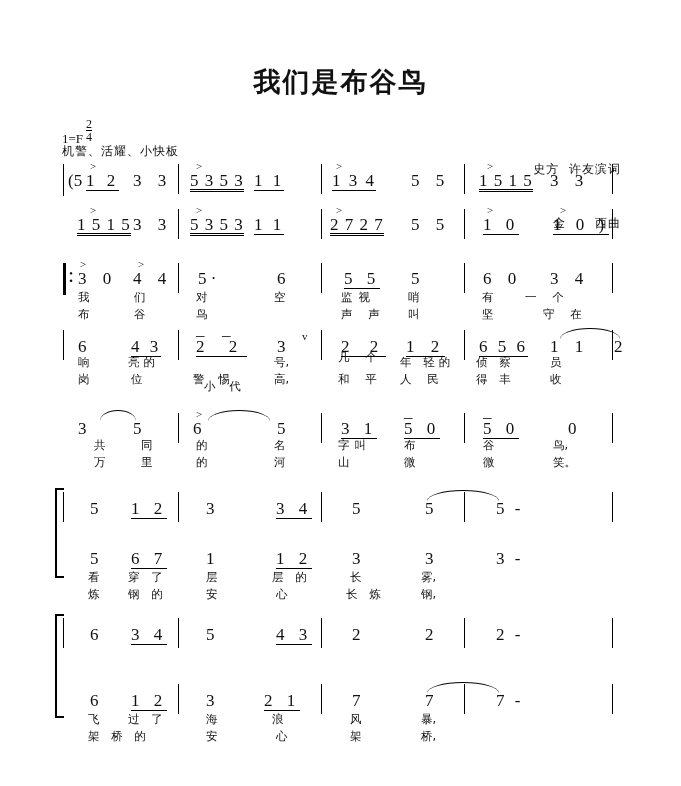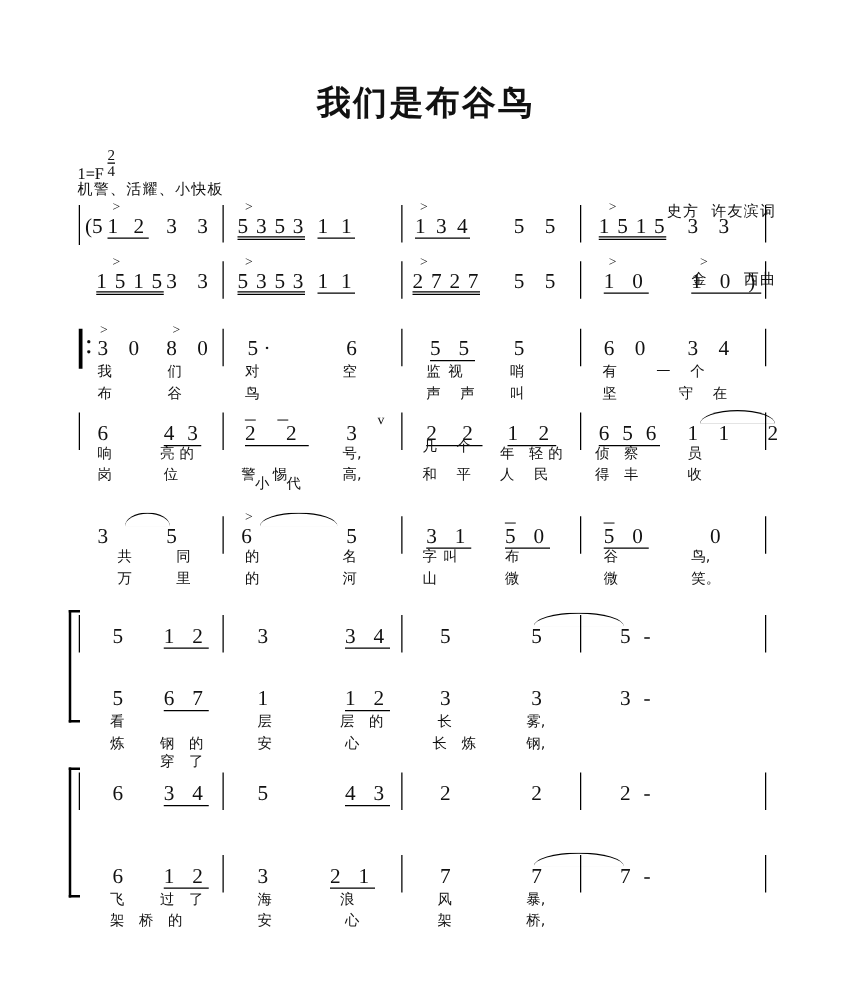--- a/index.html
+++ b/index.html
@@ -160,21 +160,21 @@
   <div class="n ul1" style="left:483px;top:216px;letter-spacing:5px;">1 0</div>
   <div class="acc" style="left:560px;top:204px;">&gt;</div>
   <div class="n ul1" style="left:553px;top:216px;letter-spacing:5px;">1 0 )</div>
   <div class="bar" style="left:612px;top:209px;height:30px;"></div>
 
   <div class="bar" style="left:63px;top:263px;height:32px;width:3px;"></div>
   <div class="repeat" style="left:68px;top:262px;">:</div>
   <div class="acc" style="left:80px;top:258px;">&gt;</div>
   <div class="n" style="left:78px;top:270px;letter-spacing:6px;">3 0</div>
   <div class="acc" style="left:138px;top:258px;">&gt;</div>
-  <div class="n" style="left:133px;top:270px;letter-spacing:6px;">8 0</div>
+  <div class="n" style="left:133px;top:270px;letter-spacing:6px;">4 4</div>
   <div class="bar" style="left:178px;top:263px;height:30px;"></div>
   <div class="n" style="left:198px;top:270px;">5 ·</div>
   <div class="n" style="left:277px;top:270px;">6</div>
   <div class="bar" style="left:321px;top:263px;height:30px;"></div>
   <div class="n ul1" style="left:344px;top:270px;letter-spacing:5px;">5 5</div>
   <div class="n" style="left:411px;top:270px;">5</div>
   <div class="bar" style="left:464px;top:263px;height:30px;"></div>
   <div class="n" style="left:483px;top:270px;letter-spacing:6px;">6 0</div>
   <div class="n" style="left:550px;top:270px;letter-spacing:6px;">3 4</div>
   <div class="bar" style="left:612px;top:263px;height:30px;"></div>
@@ -286,21 +286,21 @@
 
   <div class="n" style="left:90px;top:550px;">5</div>
   <div class="n ul1" style="left:131px;top:550px;letter-spacing:5px;">6 7</div>
   <div class="n" style="left:206px;top:550px;">1</div>
   <div class="n ul1" style="left:276px;top:550px;letter-spacing:5px;">1 2</div>
   <div class="n" style="left:352px;top:550px;">3</div>
   <div class="n" style="left:425px;top:550px;">3</div>
   <div class="n" style="left:496px;top:550px;letter-spacing:3px;">3 -</div>
 
   <div class="lyr" style="left:88px;top:572px;">看</div>
-  <div class="lyr" style="left:128px;top:572px;letter-spacing:4px;margin-top:32px;">穿 了</div>
+  <div class="lyr" style="left:128px;top:572px;letter-spacing:4px;">穿 了</div>
   <div class="lyr" style="left:206px;top:572px;">层</div>
   <div class="lyr" style="left:272px;top:572px;letter-spacing:4px;">层 的</div>
   <div class="lyr" style="left:350px;top:572px;">长</div>
   <div class="lyr" style="left:421px;top:572px;">雾,</div>
 
   <div class="lyr" style="left:88px;top:589px;">炼</div>
   <div class="lyr" style="left:128px;top:589px;letter-spacing:4px;">钢 的</div>
   <div class="lyr" style="left:206px;top:589px;">安</div>
   <div class="lyr" style="left:276px;top:589px;">心</div>
   <div class="lyr" style="left:346px;top:589px;letter-spacing:4px;">长 炼</div>

